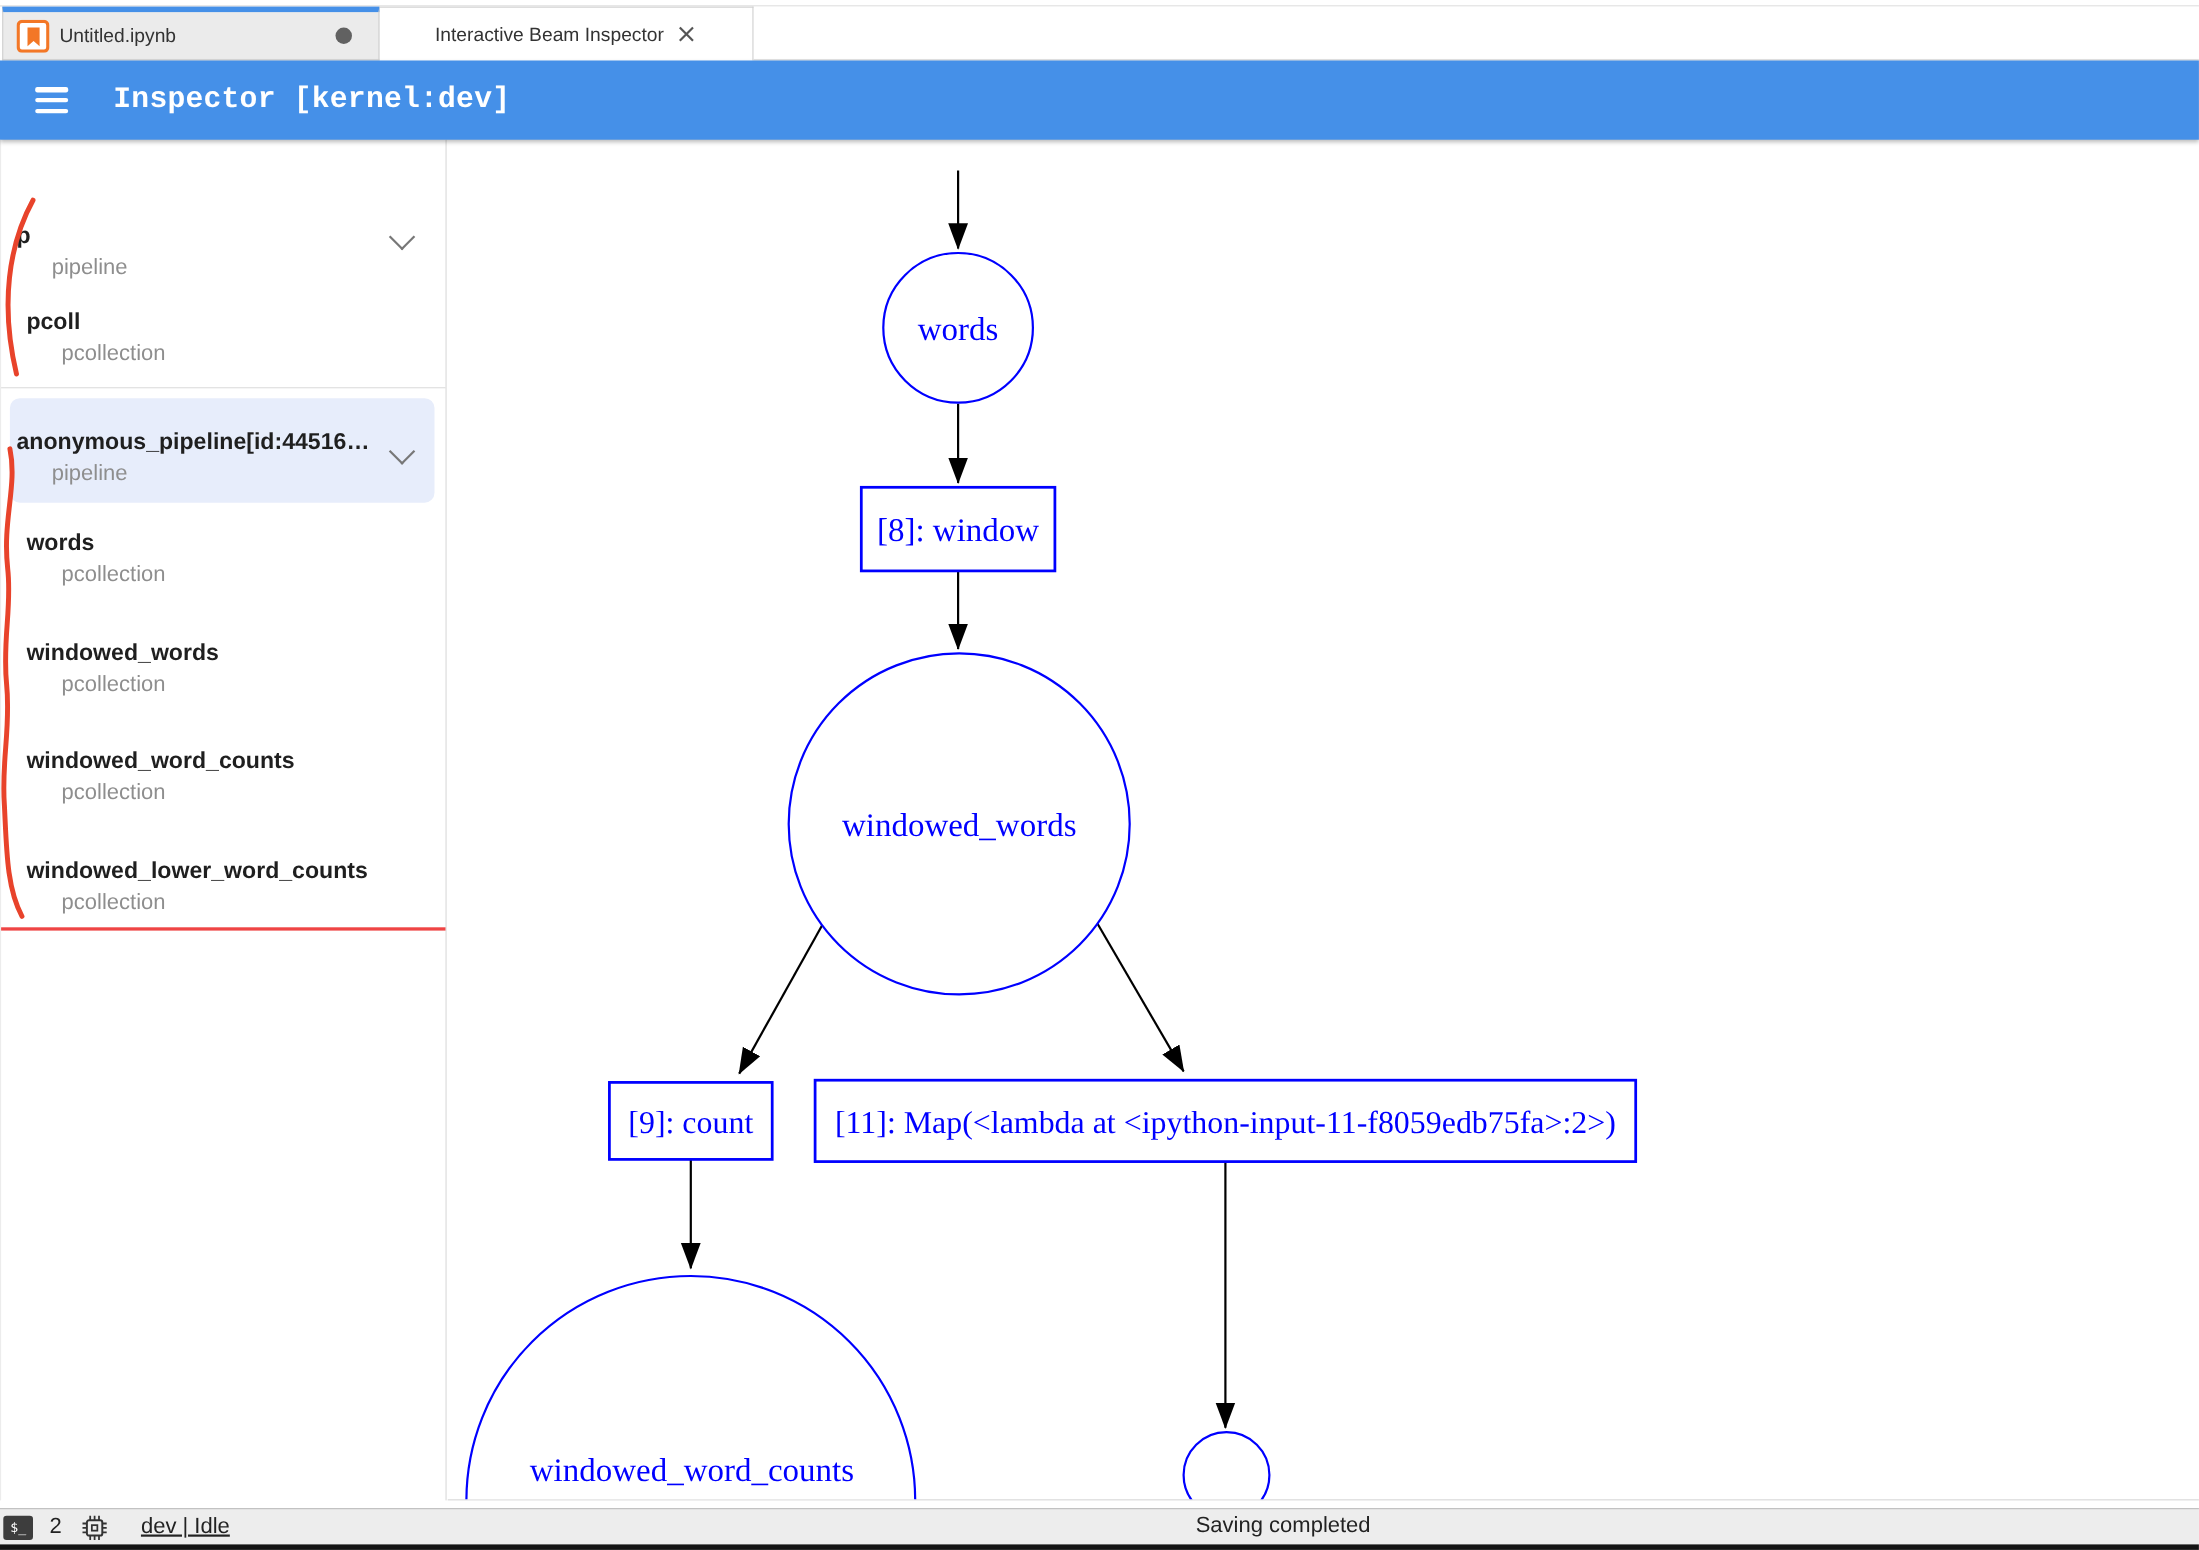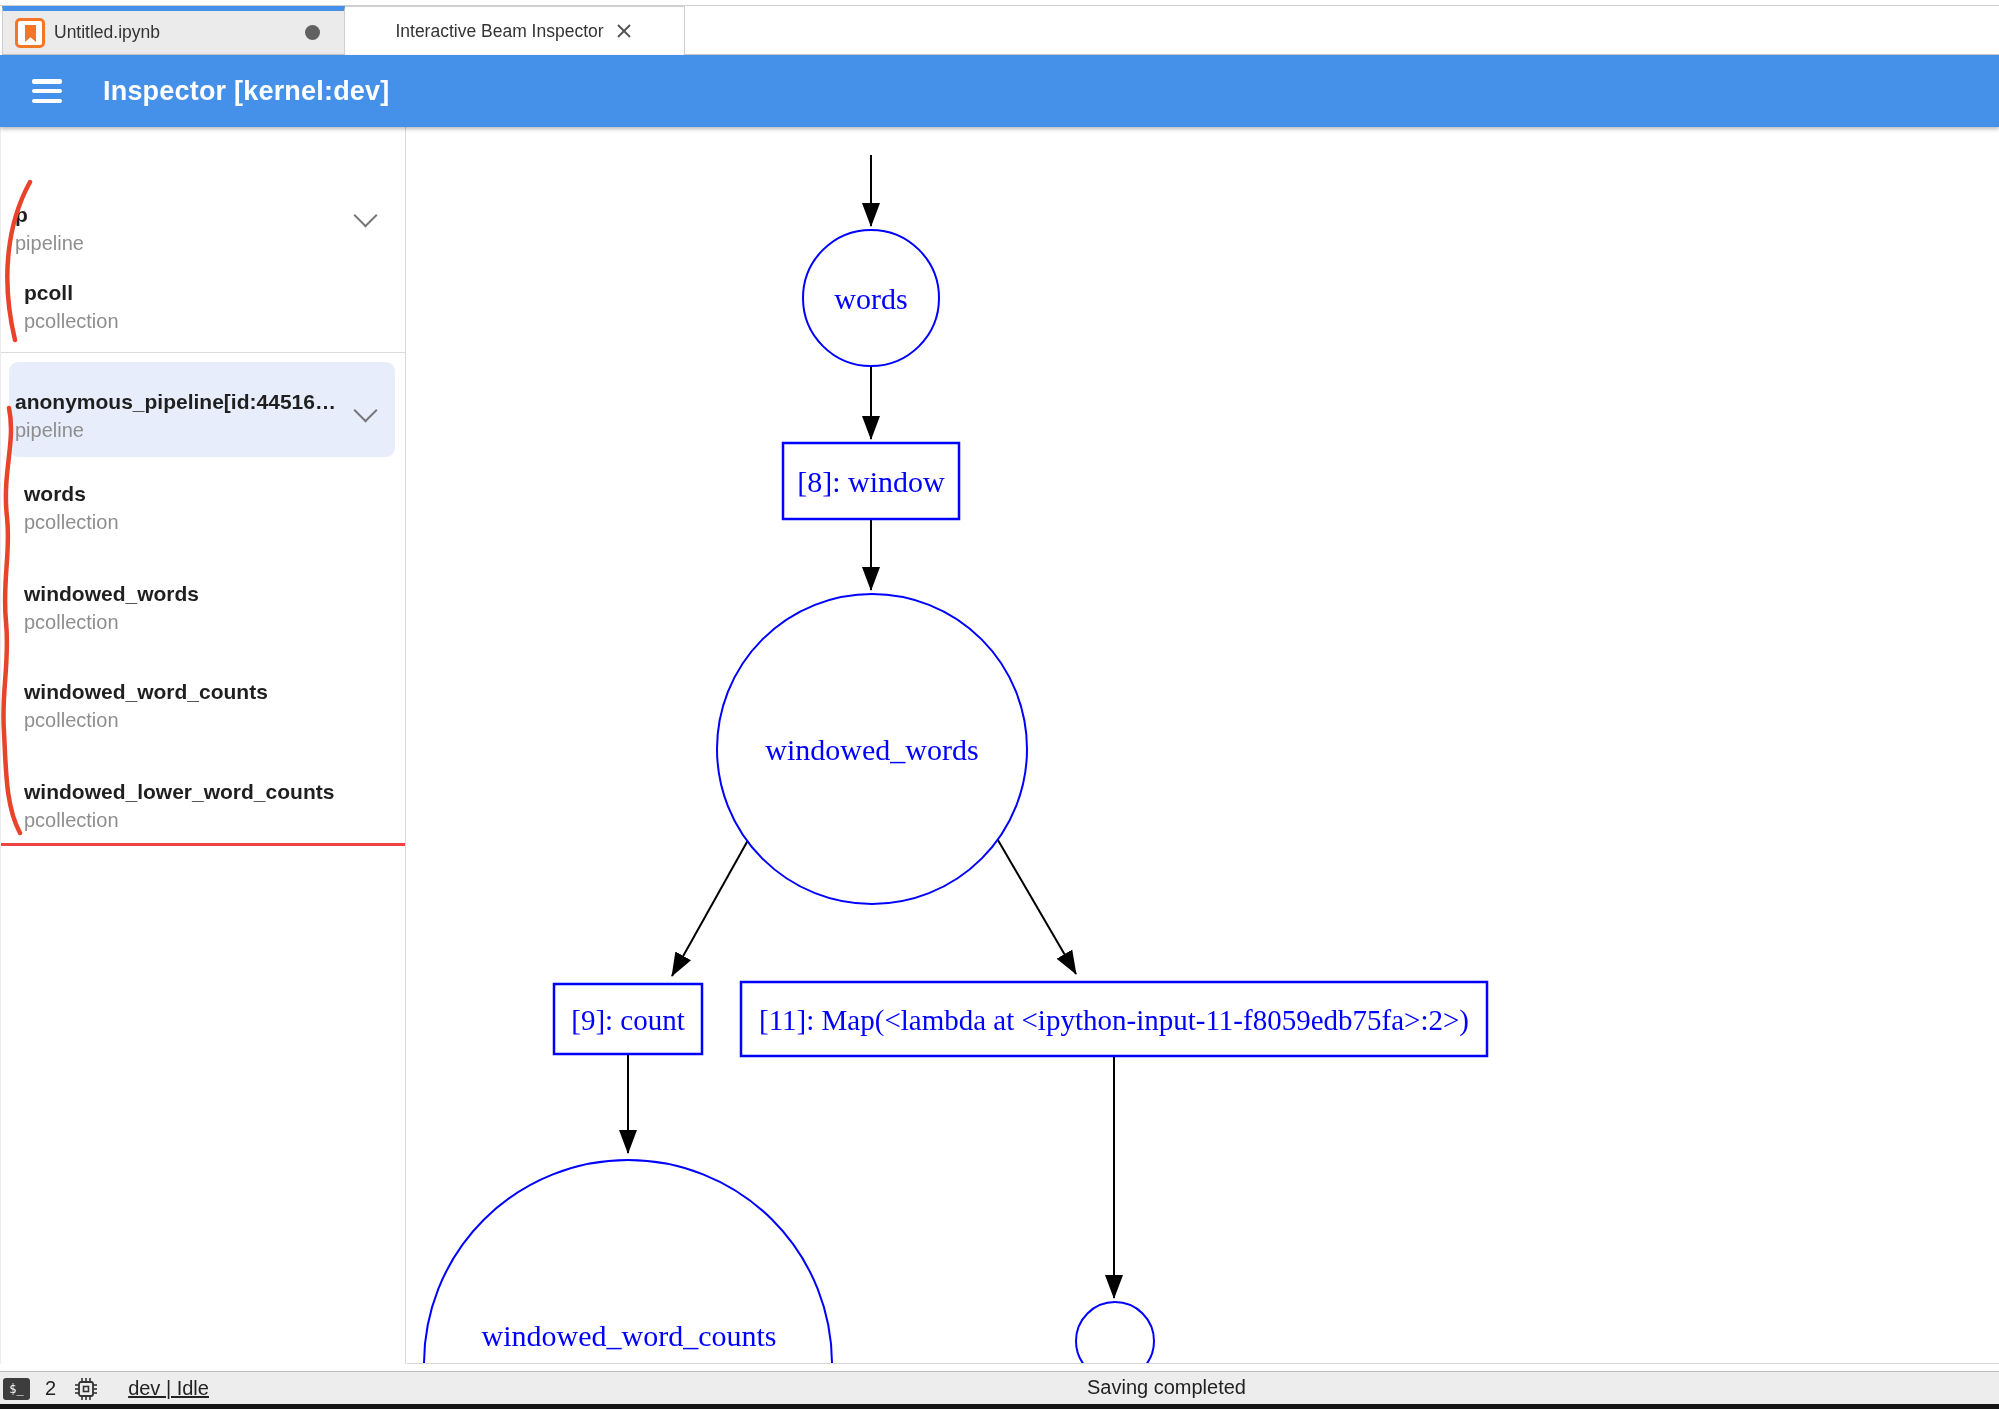--- a/index.html
+++ b/index.html
@@ -16,34 +16,34 @@
                 padding:0 12px;}
   .tab-active{left:345px;width:340px;background:#fff;border-top:1px solid #cfcfcf;border-right:1px solid #cfcfcf;
               justify-content:center;padding:0 8px;}
   .tab-label{white-space:nowrap;}
   .nb-icon{width:30px;height:30px;margin-right:9px;flex:0 0 auto;}
   .dirty-dot{width:15px;height:15px;border-radius:50%;background:#616161;margin-left:auto;margin-right:12px;}
   .close-x{width:20px;height:20px;margin-left:10px;flex:0 0 auto;}
 
   
   .appheader{position:absolute;left:0;top:55px;width:100%;height:72px;background:#4590e8;
-             box-shadow:0 2px 4px rgba(0,0,0,.28);display:flex;align-items:center;z-index:3;}
+             box-shadow:0 2px 4px rgba(0,0,0,.28);display:flex;align-items:center;z-index:3;font-family:Liberation Mono, monospace;}
   .hamburger{margin-left:32px;width:30px;height:24px;display:flex;flex-direction:column;justify-content:space-between;cursor:pointer;}
   .hamburger div{height:4.5px;background:#fff;border-radius:2px;}
   .apptitle{margin-left:41px;color:#fff;font-weight:bold;font-size:27px;letter-spacing:.2px;}
 
   
   .sidebar{position:absolute;left:0;top:127px;width:406px;bottom:45px;background:#fff;box-sizing:border-box;
            border-right:1px solid #d9d9d9;border-left:1px solid #ececec;}
   .card{position:absolute;left:0;right:0;}
   .card1{top:0;height:225px;border-bottom:1px solid #dcdcdc;}
   .card2{top:225px;height:491px;border-bottom:3px solid #ef4444;}
   .trow{position:absolute;left:0;right:0;cursor:pointer;}
   .tname{font-size:21px;font-weight:bold;color:#1f1f1f;line-height:28px;white-space:nowrap;overflow:hidden;}
-  .tsub{font-size:20px;color:#8e8e8e;line-height:28px;}
+  .tsub{font-size:20px;color:#8e8e8e;line-height:28px;margin-left:32px;}
   .indent0{padding-left:14px;}
   .indent1{padding-left:23px;}
   .selrow{position:absolute;left:8px;right:10px;top:10px;height:95px;background:#e7edfb;border-radius:9px;
           box-sizing:border-box;padding:26px 10px 0 6px;cursor:pointer;}
   .chev{position:absolute;right:31px;width:15px;height:15px;border-right:2.5px solid #777;border-bottom:2.5px solid #777;
         transform:rotate(45deg);cursor:pointer;}
   .annot-svg{position:absolute;left:0;top:127px;width:70px;height:760px;pointer-events:none;z-index:4;}
 
   
   .graph{position:absolute;left:407px;top:127px;right:0;bottom:45px;background:#fff;overflow:hidden;

